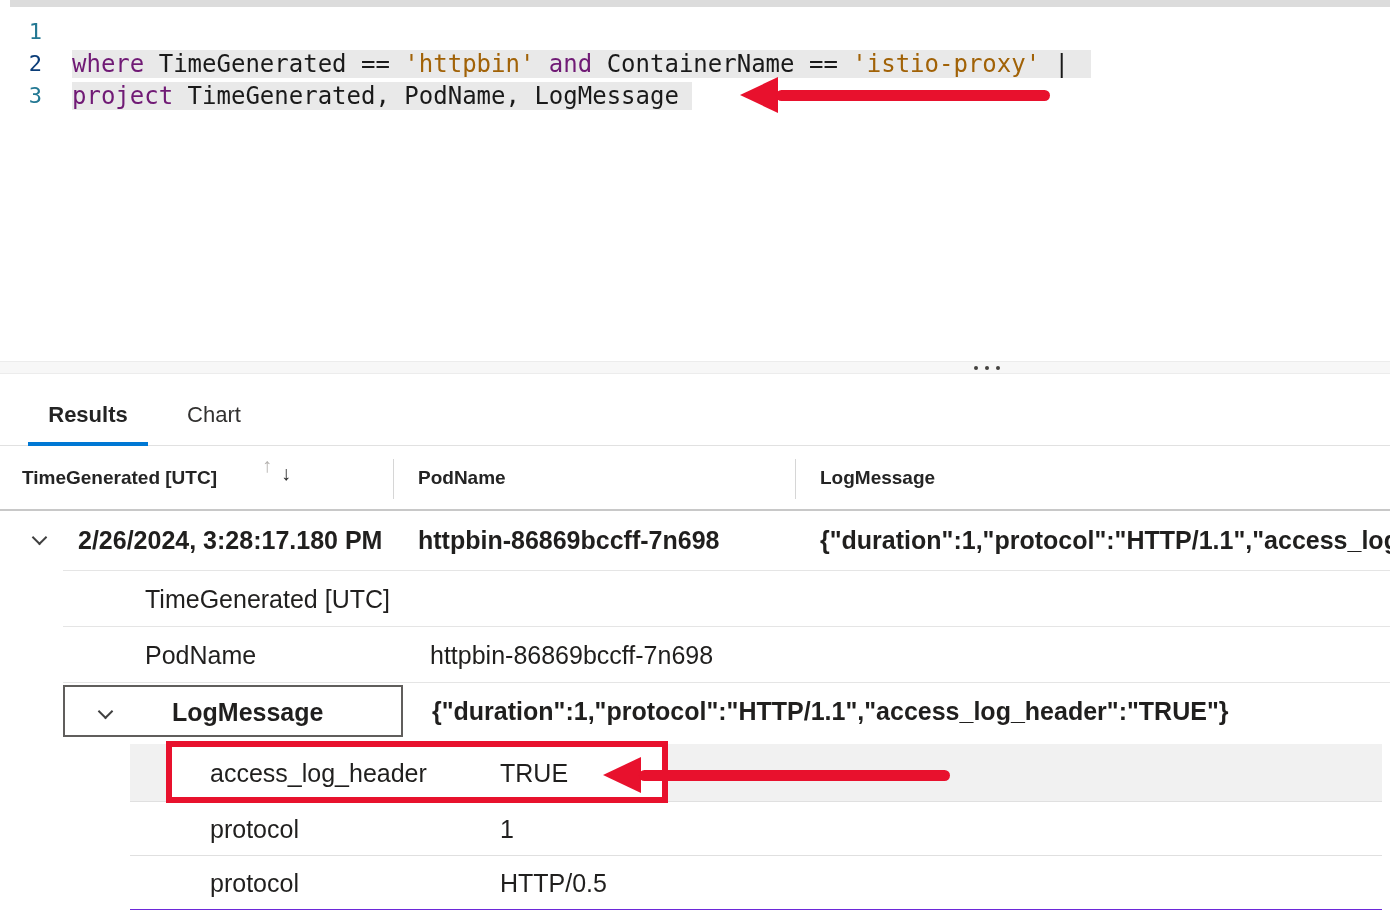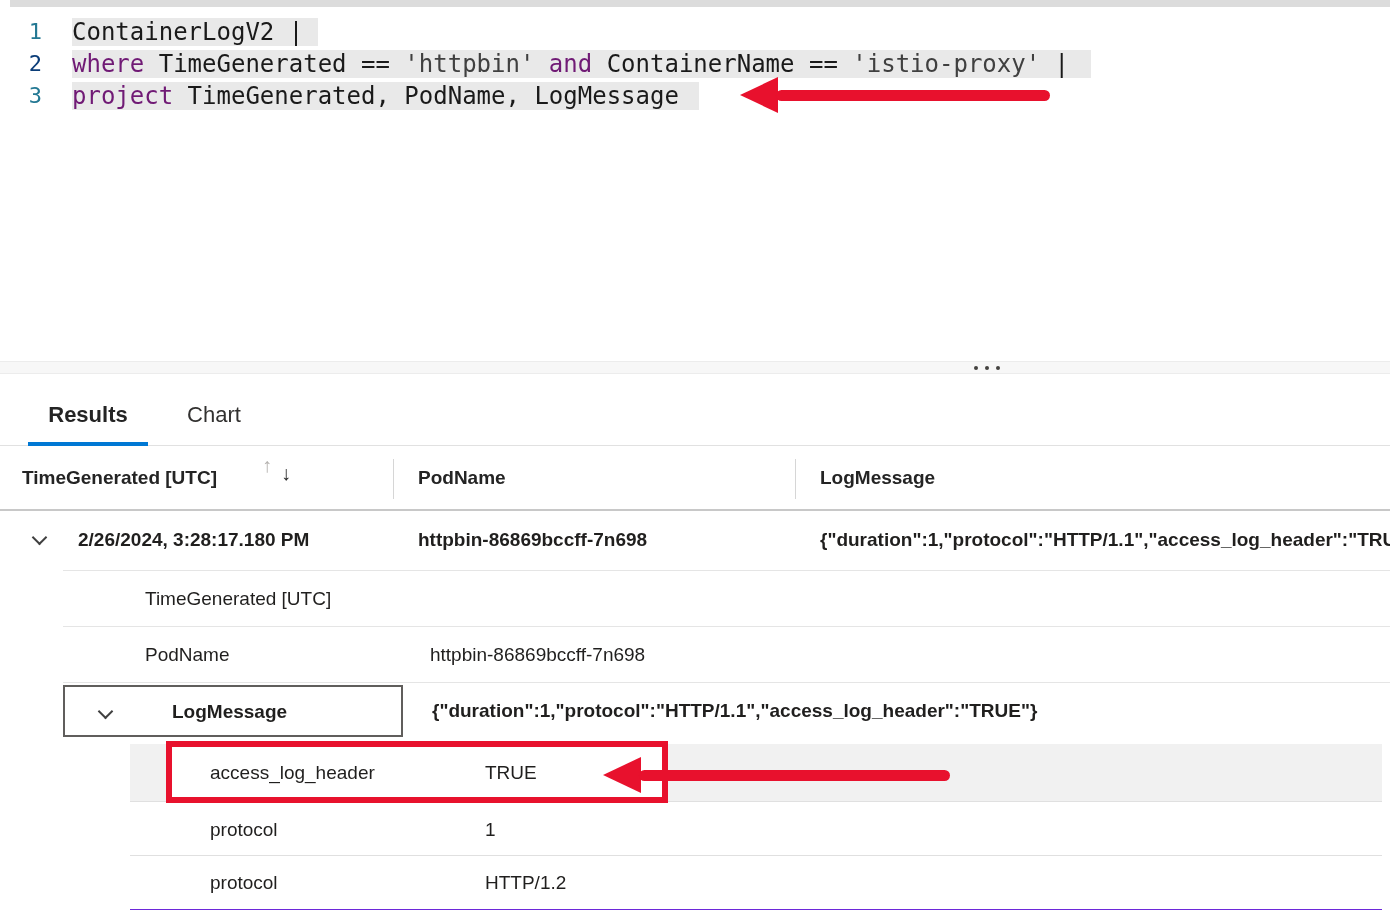--- a/index.html
+++ b/index.html
@@ -11,23 +11,23 @@
 
   
   .editor { position:absolute; top:0; left:0; right:0; height:130px; }
   .editor-topstrip { position:absolute; top:0; left:10px; right:0; height:7px; background:#dcdcdc; }
   .code-line { position:absolute; left:0; height:32px; display:flex; align-items:center;
                font-family:"DejaVu Sans Mono", monospace; font-size:24px; line-height:32px; }
   .lnum { display:inline-block; width:42px; text-align:right; color:#237893; font-size:22px; }
   .lnum.active { color:#0b3d78; }
   .lcode { margin-left:30px; white-space:pre; color:#1a1a1a; }
   .sel { background:#e9e9e9; }
-  .pr1 { padding-right:15px; } .pr2 { padding-right:22px; } .pr3 { padding-right:20px; }
+  .pr1 { padding-right:15px; } .pr2 { padding-right:22px; } .pr3 { padding-right:13px; }
   .tok-kw { color:#701a75; }
-  .tok-str { color:#404040; }
+  .tok-str { color:#a16207; }
 
   
   .arrow-head { position:absolute; width:0; height:0;
     border-top:18px solid transparent; border-bottom:18px solid transparent;
     border-right:38px solid #e8112d; }
   .arrow-bar { position:absolute; height:11px; background:#e8112d; border-radius:6px; }
   .red-rect { position:absolute; left:166px; top:741px; width:502px; height:62px;
     border:6px solid #e8112d; background:#ffffff; z-index:1; }
 
   
@@ -44,21 +44,21 @@
 
   
   .thead { position:absolute; top:447px; left:0; right:0; height:64px; border-bottom:2px solid #c8c8c8; }
   .th { position:absolute; top:0; height:62px; line-height:62px; font-weight:600; font-size:19px; color:#242424; }
   .sort { position:absolute; font-size:20px; font-weight:400; }
   .sort.up { left:262px; top:7px; color:#b5b2af; }
   .sort.down { left:281px; top:15px; color:#2b2b2b; }
   .vdiv { position:absolute; top:12px; width:1px; height:40px; background:#d6d6d6; }
 
   .trow { position:absolute; left:0; right:0; }
-  .cell { position:absolute; top:0; height:100%; white-space:nowrap; font-size:19px; color:#201f1e; }
+  .cell { position:absolute; top:0; height:100%; white-space:nowrap; font-size:25px; color:#201f1e; }
   .bold { font-weight:700; }
   .hsep { position:absolute; bottom:0; height:1px; background:#e5e5e5; right:0; }
 
   .chev { position:absolute; width:11px; height:11px;
     border-right:2px solid #404040; border-bottom:2px solid #404040; transform:rotate(45deg); }
 
   .row1 { top:511px; height:60px; }
   .row1 .cell { line-height:58px; }
   .row1 .log { left:820px; right:0; overflow:hidden; }
 
@@ -69,34 +69,33 @@
   .drow-log { top:683px; height:58px; }
   .drow-log .cell { line-height:56px; }
   .logbox { position:absolute; left:63px; top:2px; width:340px; height:52px; border:2px solid #605e5c; }
 
   .nrow { position:absolute; left:130px; right:8px; }
   .nrow .cell { line-height:inherit; }
   .n1 { top:744px; height:58px; line-height:58px; background:#f1f1f1; border-bottom:1px solid #e0e0e0; }
   .n2 { top:803px; height:53px; line-height:53px; border-bottom:1px solid #e0e0e0; }
   .n3 { top:856px; height:54px; line-height:54px; border-bottom:1px solid #6d28d9; }
   .ncell-label { left:80px; }   
-  .ncell-value { left:355px; }  
+  .ncell-value { left:370px; }  
   .z2 { z-index:2; }
 </style>
 </head>
 <body>
 
 <div class="page">
 
   <div class="editor">
     <div class="editor-topstrip"></div>
 
     <div class="code-line" style="top:16px">
       <span class="lnum">1</span>
-      <span class="lcode"><span class="sel pr1"><span>ContainerLogV2 |</span></span></span>
     </div>
 
     <div class="code-line" style="top:48px">
       <span class="lnum active">2</span>
       <span class="lcode"><span class="sel pr2"><span class="tok-kw">where</span><span> TimeGenerated == </span><span class="tok-str">'httpbin'</span><span> </span><span class="tok-kw">and</span><span> ContainerName == </span><span class="tok-str">'istio-proxy'</span><span> |</span></span></span>
     </div>
 
     <div class="code-line" style="top:80px">
       <span class="lnum">3</span>
       <span class="lcode"><span class="sel pr3"><span class="tok-kw">project</span><span> TimeGenerated, PodName, LogMessage</span></span></span>
@@ -170,16 +169,16 @@
     <div class="arrow-bar" style="left:639px; top:770px; width:311px;"></div>
   </div>
 
   <div class="trow nrow n2">
     <div class="cell ncell-label">protocol</div>
     <div class="cell ncell-value">1</div>
   </div>
 
   <div class="trow nrow n3">
     <div class="cell ncell-label">protocol</div>
-    <div class="cell ncell-value">HTTP/1.2</div>
+    <div class="cell ncell-value">HTTP/0.5</div>
   </div>
 
 </div>
 
 </body></html>

